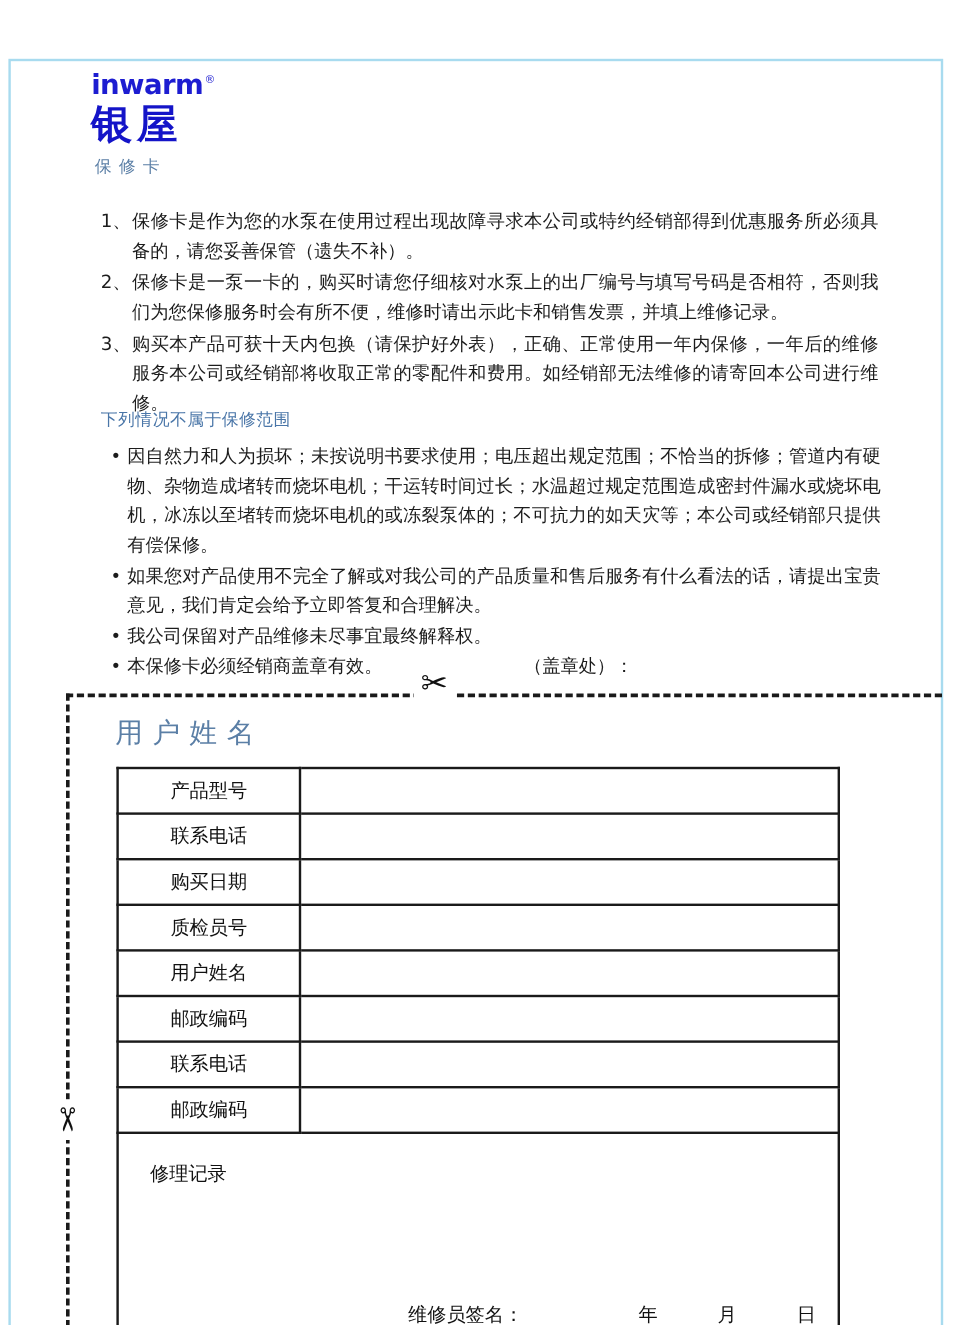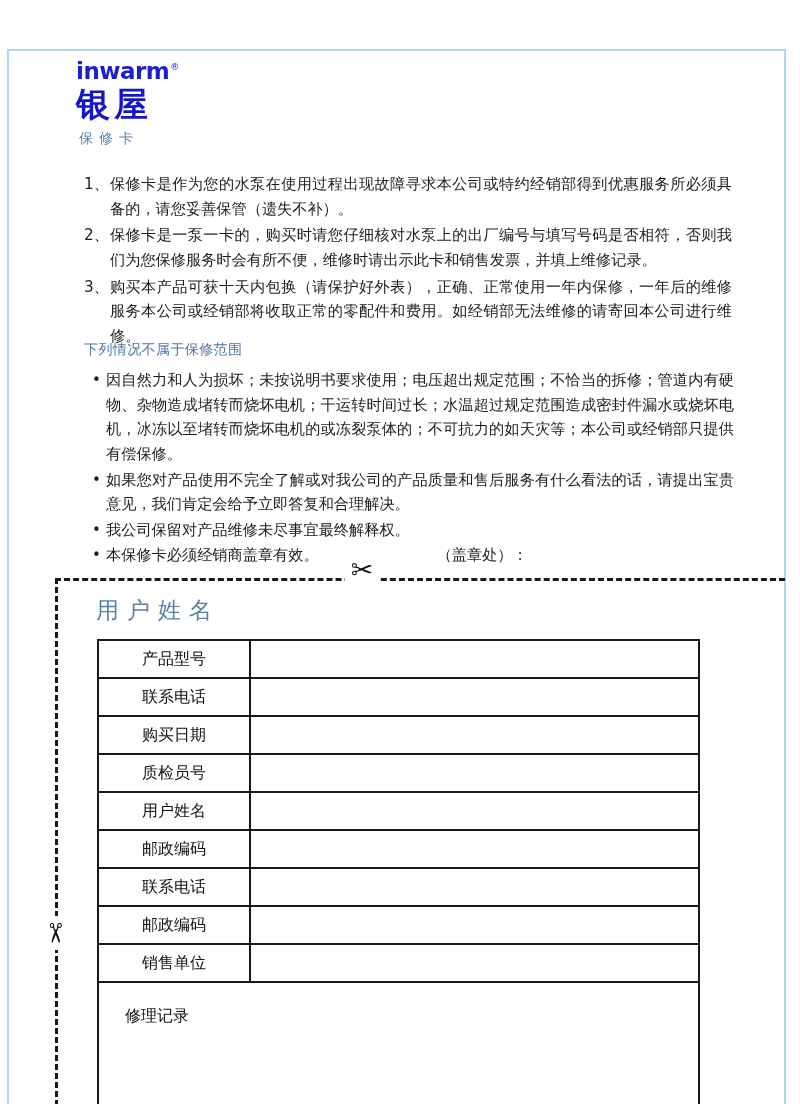--- a/index.html
+++ b/index.html
@@ -331,24 +331,20 @@
       </tr>
       <tr>
         <td class="cell-label">联系电话</td>
         <td class="cell-value"></td>
       </tr>
       <tr>
         <td class="cell-label">邮政编码</td>
         <td class="cell-value"></td>
       </tr>
       <tr>
-        <td class="cell-label">销售单位</td>
-        <td class="cell-value"></td>
-      </tr>
-      <tr>
         <td class="cell-record" colspan="2">
           <span class="record-label">修理记录</span>
           <div class="sign-row">
             <span class="sign-name">维修员签名：</span>
             <span class="sign-y">年</span>
             <span class="sign-m">月</span>
             <span class="sign-d">日</span>
           </div>
         </td>
       </tr>

